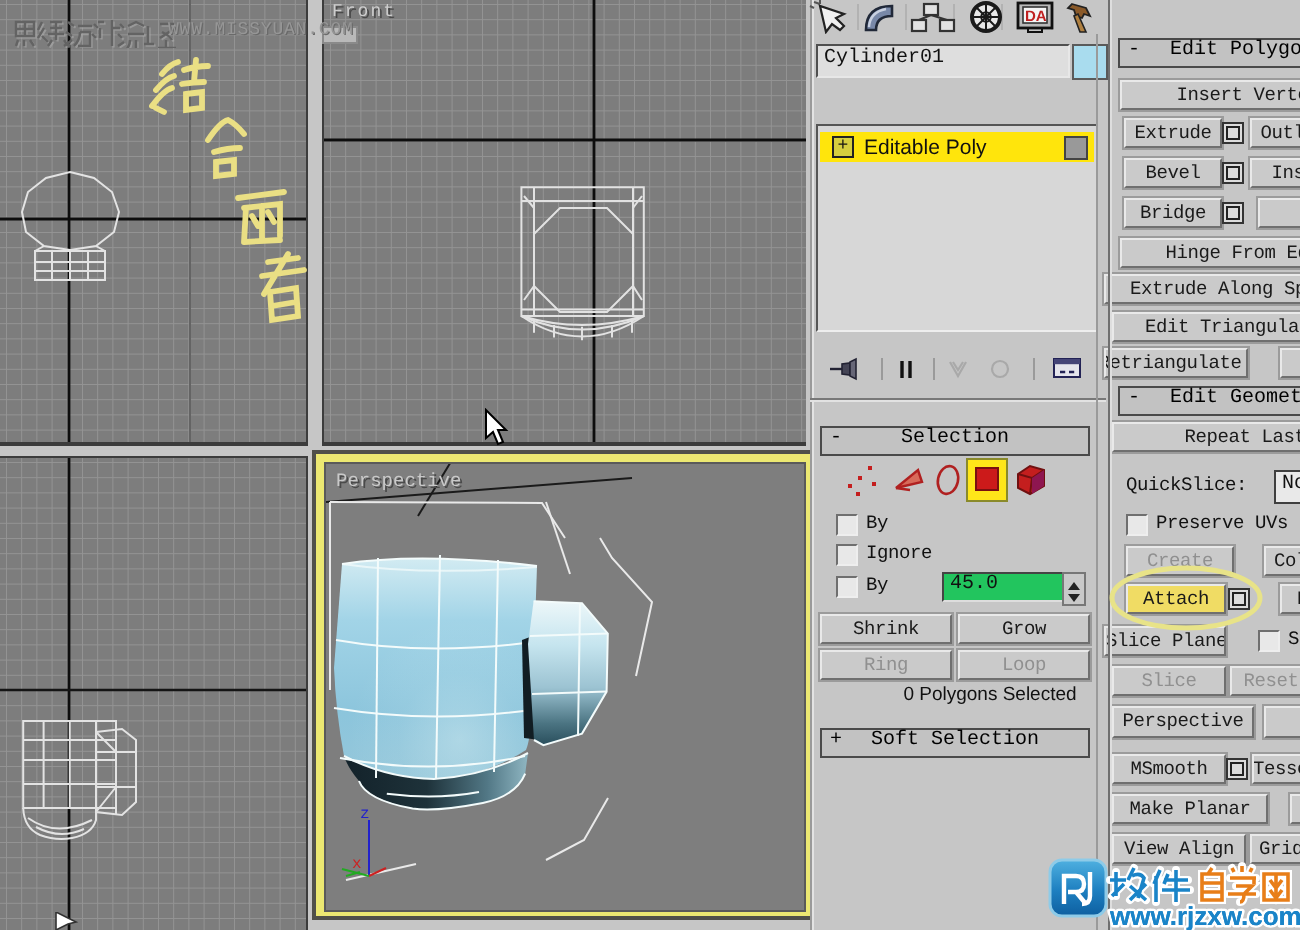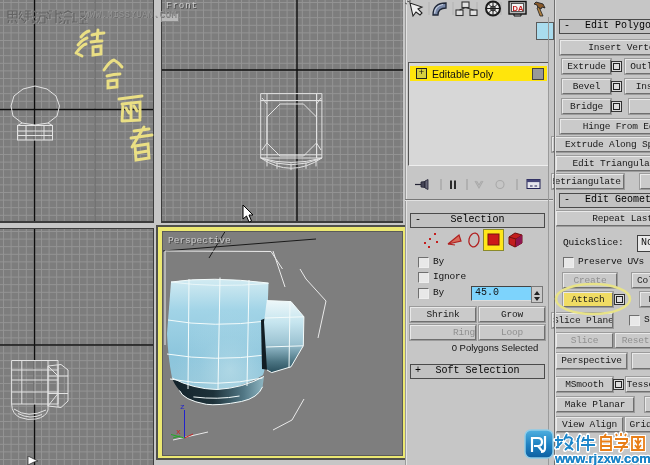--- a/index.html
+++ b/index.html
@@ -243,20 +243,21 @@
 
   <rect x="105" y="1.5" width="17" height="12.5" fill="#b8b8b8" stroke="#111" stroke-width="1.4"></rect>
   <rect x="107.5" y="3.5" width="12" height="8" fill="#f4f4f4" stroke="#333" stroke-width="0.8"></rect>
   <text x="108.5" y="10.5" font-size="7.5" font-weight="bold" fill="#c02020" font-family="Liberation Sans">DA</text>
   <path d="M110,14 L110,16 L117,16 L117,14" stroke="#111" fill="none"></path>
 
   <path d="M132,2 L139,4 L141,8 L138,7 L137,9 L134,8 L133,5 L130,4 Z" fill="#8a5a2a" stroke="#222" stroke-width="0.9"></path>
   <path d="M135,7 L139,16 L136,16 L133,8 Z" fill="#b08040" stroke="#222" stroke-width="0.8"></path>
 </svg>
 
+<div class="abs" style="left:408px;top:22px;width:122px;height:15px;background:#dedede;border:1px solid;border-color:#4f4f4f #e7e7e7 #e7e7e7 #4f4f4f;font-size:10px;line-height:14px;padding-left:3px;">Cylinder01</div>
 <div class="abs" style="left:536px;top:22px;width:16px;height:16px;background:#a9dcee;border:1px solid #5a5a5a;"></div>
 
 
 <div class="abs" style="left:408px;top:62px;width:139px;height:102px;background:#d7d7d7;border:1px solid;border-color:#555 #eee #eee #555;">
   <div class="abs" style="left:1px;top:3px;width:137px;height:15px;background:#ffe50c;">
     <div class="abs" style="left:6px;top:2px;width:9px;height:9px;background:#d6cf3e;border:1px solid #222;font-size:9px;line-height:9px;text-align:center;">+</div>
     <div class="abs" style="left:22px;top:1.5px;font-size:10.5px;font-family:'Liberation Sans',sans-serif;">Editable Poly</div>
     <div class="abs" style="right:3px;top:2px;width:10px;height:10px;background:#999;border:1px solid #444;"></div>
   </div>
 </div>
@@ -305,28 +306,28 @@
   <path d="M94,8 L100,4 L107,6 L107,14 L100,18 L94,15 Z" fill="#c41e1e" stroke="#701010"></path>
   <path d="M94,8 L101,10 L107,6 M101,10 L100,18" stroke="#701010" fill="none"></path>
   <path d="M101,10 L107,6 L107,14 L101,18Z" fill="#8e1650"></path>
 </svg>
 <div class="cb" style="left:418px;top:257px;"></div>
     <div class="lbl" style="left:433px;top:256px;">By</div>
 <div class="cb" style="left:418px;top:272px;"></div>
     <div class="lbl" style="left:433px;top:271px;">Ignore</div>
 <div class="cb" style="left:418px;top:288px;"></div>
     <div class="lbl" style="left:433px;top:287px;">By</div>
-<div class="abs" style="left:471px;top:286px;width:57px;height:13px;background:#7dd3fc;border:1px solid;border-color:#444 #ddd #ddd #444;font-size:10px;line-height:12px;padding-left:3px;">45.0</div>
+<div class="abs" style="left:471px;top:286px;width:57px;height:13px;background:#22c55e;border:1px solid;border-color:#444 #ddd #ddd #444;font-size:10px;line-height:12px;padding-left:3px;">45.0</div>
 <div class="abs" style="left:531px;top:286px;width:10px;height:15px;background:#c9c9c9;border:1px solid #777;">
   <div class="abs" style="left:2px;top:1px;width:0;height:0;border:3px solid transparent;border-bottom:4px solid #222;"></div>
   <div class="abs" style="left:2px;top:10px;width:0;height:0;border:3px solid transparent;border-top:4px solid #222;"></div>
 </div>
 <div class="btn" style="left:410px;top:307px;width:64px;height:13px;">Shrink</div>
 <div class="btn" style="left:479px;top:307px;width:64px;height:13px;">Grow</div>
-<div class="btn dis" style="left:410px;top:325px;width:64px;height:13px;text-align:right;">Ring</div>
+<div class="btn dis" style="left:410px;top:325px;width:64px;height:13px;">Ring</div>
 <div class="btn dis" style="left:479px;top:325px;width:64px;height:13px;">Loop</div>
 <div class="lbl" style="left:449px;top:342px;width:92px;text-align:center;font-family:'Liberation Sans',sans-serif;font-size:9.5px;letter-spacing:0;">0 Polygons Selected</div>
 <div class="hdr" style="left:410px;top:364px;width:133px;height:13px;"><span class="pm">+</span>Soft Selection</div>
 
 <div class="abs" style="left:548px;top:17px;width:1px;height:448px;background:#9a9a9a;"></div>
 <div class="abs" style="left:554px;top:0;width:1px;height:465px;background:#6f6f6f;z-index:3;"></div>
 <div class="abs" style="left:555px;top:0;width:1px;height:465px;background:#dedede;z-index:3;"></div>
 
 <div class="hdr" style="left:559px;top:19px;width:128px;height:13px;"><span class="pm">-</span>Edit Polygons</div>
 <div class="btn" style="left:560px;top:40px;width:126px;height:13px;">Insert Vertex</div>

